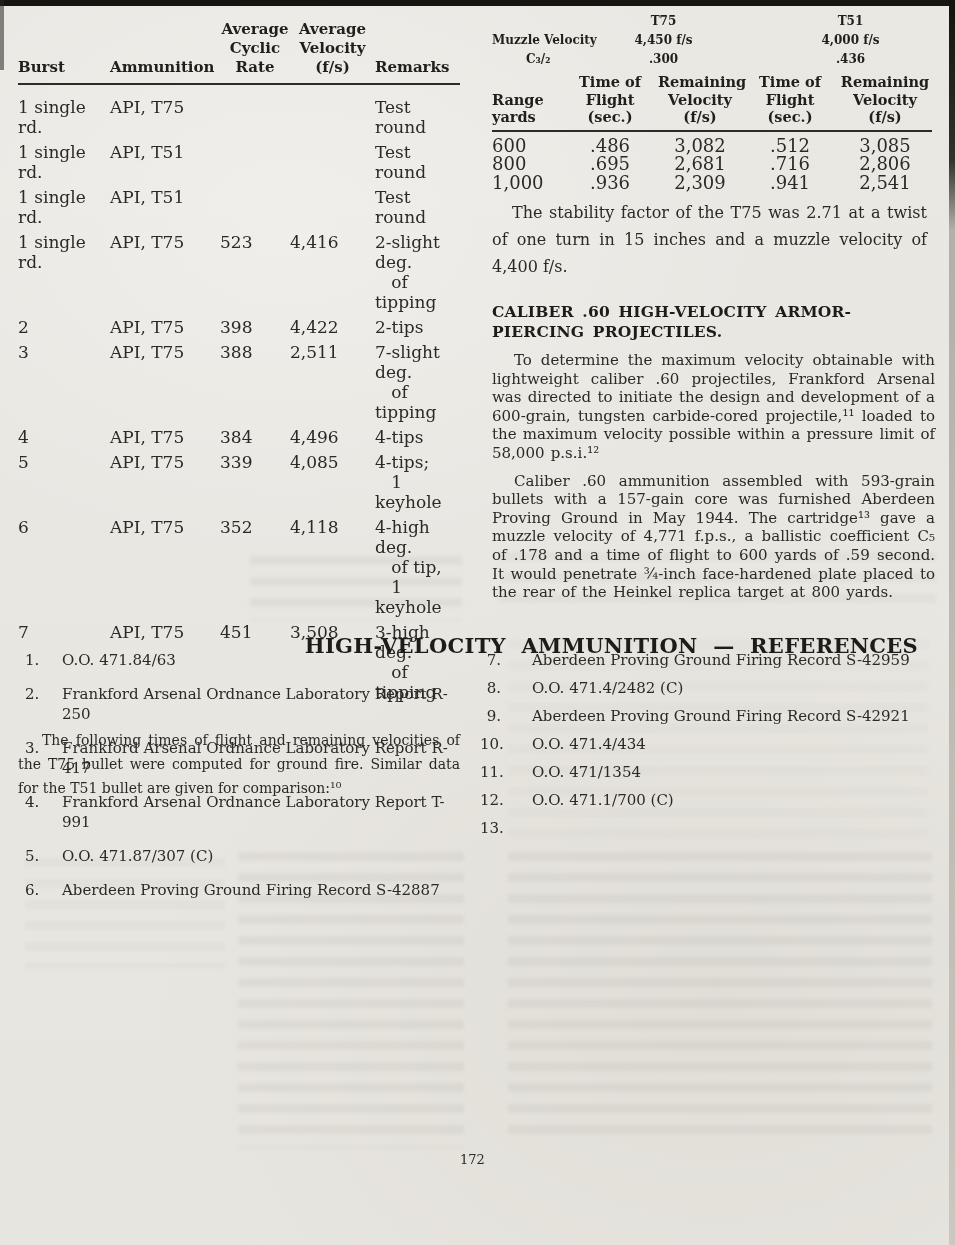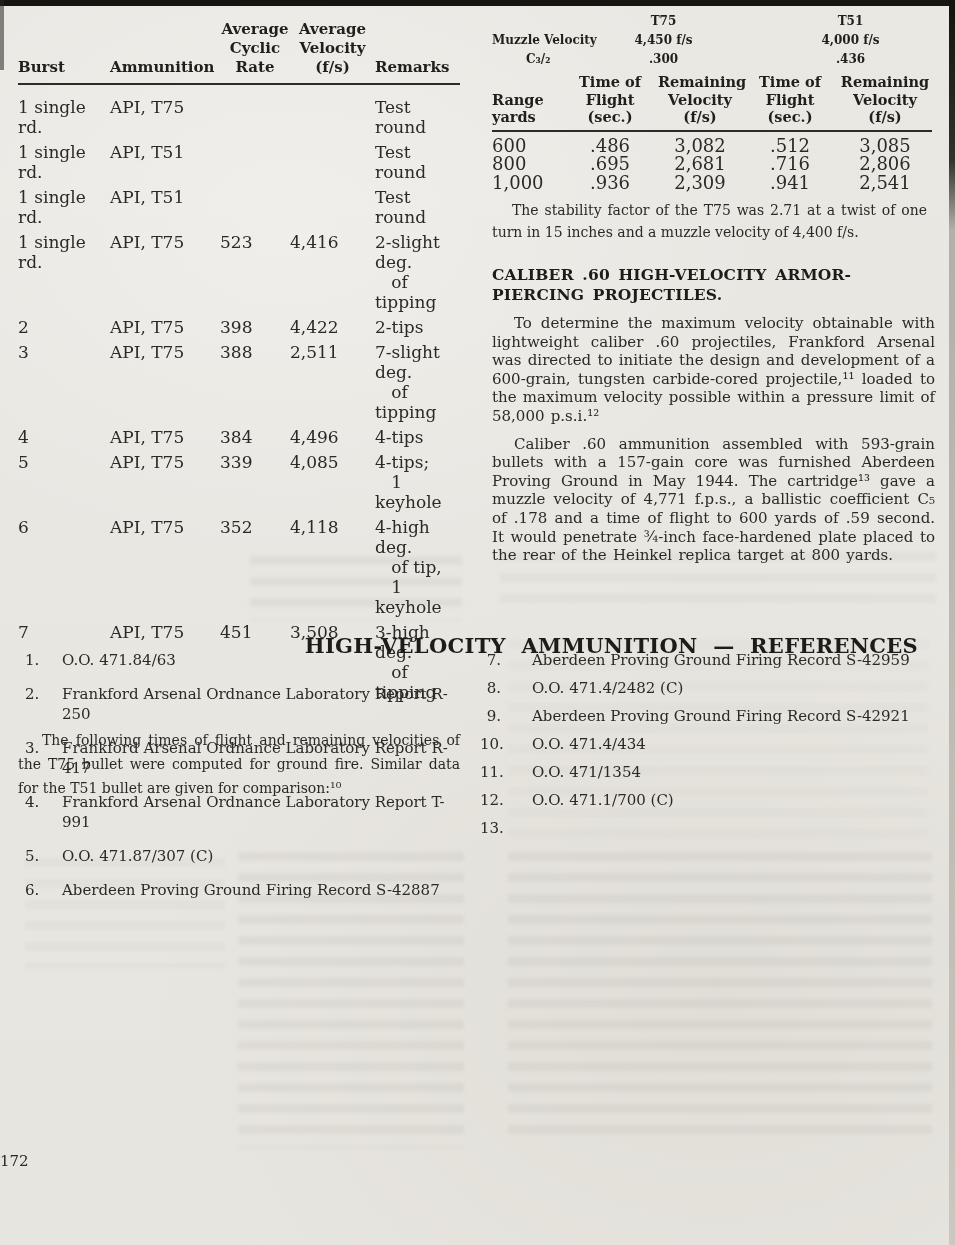--- a/index.html
+++ b/index.html
@@ -54,40 +54,40 @@
   .vt-header{display:grid;grid-template-columns:70px 96px 84px 96px 94px;align-items:end;
     font-weight:bold;color:#201f1b;font-size:14.5px;line-height:17.5px;margin-top:4px;}
   .vt-header .stack{white-space:pre-line;text-align:center;}
   .vt-header .first{text-align:left;white-space:pre-line;}
   .vt-rule{border-top:2px solid #2c2b26;margin-top:4px;width:440px;}
   .vt-rows{margin-top:5px;}
   .vt-row{display:grid;grid-template-columns:70px 96px 84px 96px 94px;font-size:18px;line-height:18.5px;}
   .vt-row span{text-align:center;}
   .vt-row .first{text-align:left;}
 
-  .stability{margin:7px 8px 0 0;font-size:14px;line-height:22px;text-align:justify;text-indent:20px;}
+  .stability{margin:7px 8px 0 0;font-size:16px;line-height:27px;text-align:justify;text-indent:20px;}
 
   .sec-heading{margin:22px 0 0 0;font-size:15.5px;line-height:20px;font-weight:bold;color:#1d1c18;
     word-spacing:3px;letter-spacing:.2px;}
   .para{margin:9px 0 0 0;font-size:15px;line-height:18.6px;text-align:justify;text-indent:22px;
     word-spacing:1.5px;}
 
   
   .ref-heading{position:absolute;left:18px;top:612px;width:900px;text-align:right;
     font-weight:bold;color:#1d1c18;font-size:21px;word-spacing:8px;letter-spacing:.3px;}
   .ref-col{position:absolute;top:650px;font-size:15px;}
   .ref-left{left:25px;width:440px;}
   .ref-right{left:480px;width:462px;}
   .ref-item{display:grid;line-height:20px;}
   .ref-left .ref-item{grid-template-columns:37px 1fr;margin-bottom:14px;}
   .ref-right .ref-item{grid-template-columns:21px 31px 1fr;margin-bottom:8px;}
   .ref-right .ref-num{text-align:right;}
   .ref-gap{}
 
-  .page-number{position:absolute;left:0;top:1152px;width:945px;font-size:15px;}
+  .page-number{position:absolute;left:0;top:1152px;width:945px;text-align:center;font-size:13px;}
 </style>
 </head>
 <body>
 
 <div class="page">
 
   <div class="edge-top"></div>
   <div class="edge-right"></div>
   <div class="edge-left-corner"></div>
 

